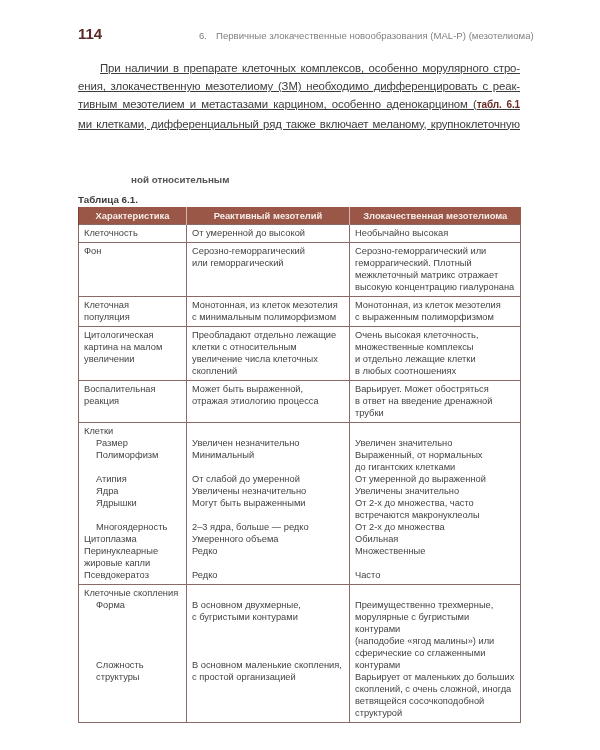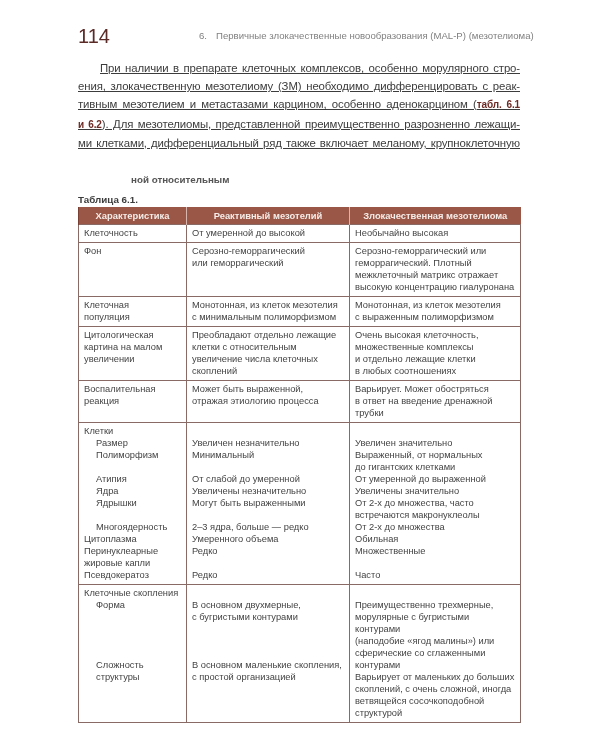--- a/index.html
+++ b/index.html
@@ -1,21 +1,21 @@
 <!DOCTYPE html>
 <html><head>
 <meta charset="utf-8">
 <style>
   html, body { margin: 0; padding: 0; }
   body {
     width: 600px; height: 750px; background: #ffffff; position: relative; overflow: hidden;
     font-family: "Liberation Sans", "DejaVu Sans", sans-serif; color: #3a3a3a;
   }
   .page-number {
-    position: absolute; left: 78px; top: 25px; font-size: 20px; font-weight: normal; color: #5a2a26;
+    position: absolute; left: 78px; top: 25px; font-size: 15px; font-weight: bold; color: #5a2a26;
   }
   .running-head {
     position: absolute; left: 199px; top: 30px; font-size: 9.6px; color: #808080; white-space: nowrap;
   }
   .running-head .ch { margin-right: 9px; }
   .intro {
     position: absolute; left: 78px; top: 59px; width: 442px; font-size: 11.4px; line-height: 18.2px;
     color: #3c3c3c; text-align: justify; letter-spacing: -0.12px; text-decoration: underline;
   }
   .intro .line { display: block; white-space: nowrap; text-align-last: justify; }
@@ -49,21 +49,20 @@
 
 <div class="page-number">114</div>
 <div class="running-head">
   <span class="ch">6.</span><span>Первичные злокачественные новообразования (MAL-P) (мезотелиома)</span>
 </div>
 
 <div class="intro">
   <span class="line first">При наличии в препарате клеточных комплексов, особенно морулярного стро-</span>
   <span class="line">ения, злокачественную мезотелиому (ЗМ) необходимо дифференцировать с реак-</span>
   <span class="line"><span>тивным мезотелием и метастазами карцином, особенно аденокарцином (</span><span class="ref">табл. 6.1</span></span>
-  <span class="line"><span class="ref">и 6.2</span><span>). Для мезотелиомы, представленной преимущественно разрозненно лежащи-</span></span>
   <span class="line">ми клетками, дифференциальный ряд также включает меланому, крупноклеточную</span>
 </div>
 
 <div class="caption">
   <span class="lbl">Таблица 6.1.</span>
   <span class="txt">ной относительным</span>
 </div>
 
 <table>
   <colgroup>

